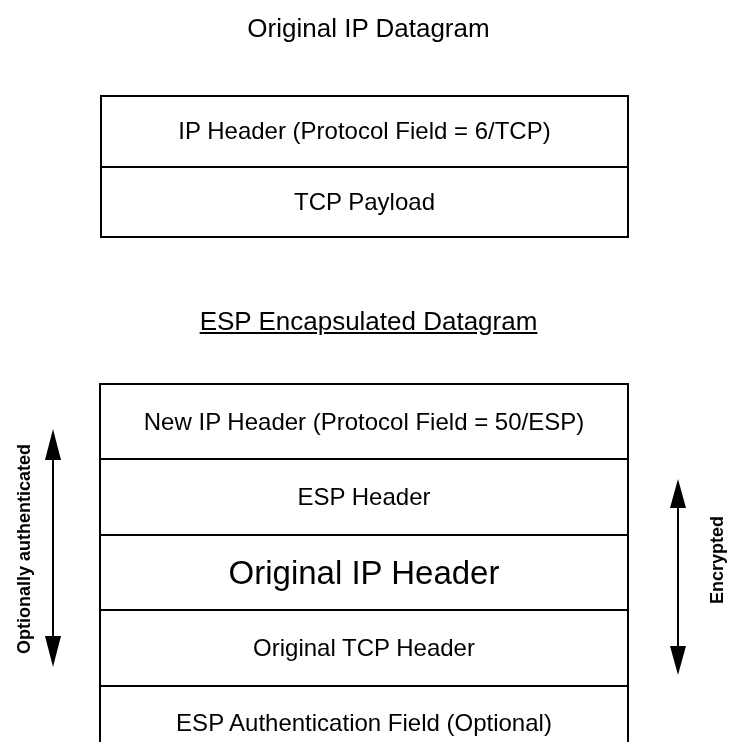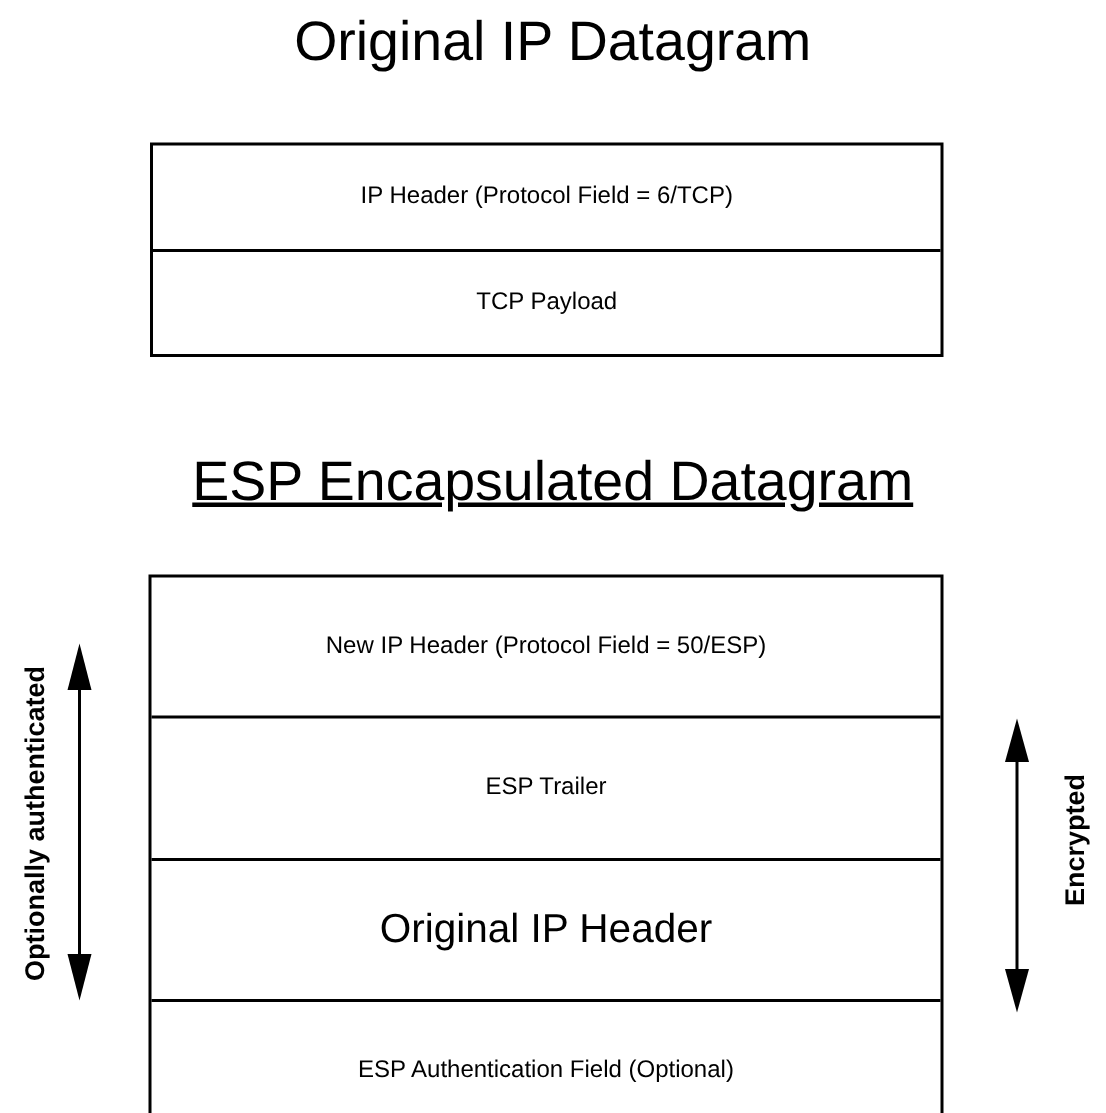--- a/index.html
+++ b/index.html
@@ -10,21 +10,21 @@
     background: #ffffff;
     font-family: "Liberation Sans", sans-serif;
     color: #000000;
     overflow: hidden;
   }
   .title {
     position: absolute;
     left: 0;
     width: 737px;
     text-align: center;
-    font-size: 37px;
+    font-size: 26px;
     line-height: 38px;
     color: #000000;
     white-space: nowrap;
   }
   #title-original { top: 9px; }
   #title-esp { top: 302px; text-decoration: underline; }
 
   .stack {
     position: absolute;
     border: 2px solid #000000;
@@ -35,26 +35,26 @@
   }
   #stack-original { left: 100px; top: 95px;  width: 529px; height: 143px; }
   #stack-esp      { left: 99px;  top: 383px; width: 530px; height: 379px; }
 
   .stack-row {
     flex: 1 1 0;
     display: flex;
     align-items: center;
     justify-content: center;
     border-bottom: 2px solid #000000;
-    font-size: 16px;
+    font-size: 24px;
     white-space: nowrap;
     overflow: hidden;
   }
   .stack-row:last-child { border-bottom: none; }
-  .stack-row.row-large { font-size: 27px; }
+  .stack-row.row-large { font-size: 33px; }
 
   .v-arrow { position: absolute; }
   .v-arrow line    { stroke: #000000; stroke-width: 2; }
   .v-arrow polygon { fill: #000000; }
 
   .v-label {
     position: absolute;
     transform: translate(-50%, -50%) rotate(-90deg);
     font-size: 18px;
     font-weight: bold;
@@ -73,22 +73,23 @@
 
   <div class="stack" id="stack-original">
     <div class="stack-row">IP Header (Protocol Field = 6/TCP)</div>
     <div class="stack-row">TCP Payload</div>
   </div>
 
   <div class="title" id="title-esp">ESP Encapsulated Datagram</div>
 
   <div class="stack" id="stack-esp">
     <div class="stack-row">New IP Header (Protocol Field = 50/ESP)</div>
-    <div class="stack-row">ESP Trailer</div>
+    <div class="stack-row">ESP Header</div>
     <div class="stack-row row-large">Original IP Header</div>
+    <div class="stack-row">Original TCP Header</div>
     <div class="stack-row">ESP Authentication Field (Optional)</div>
   </div>
 
   <svg class="v-arrow" style="left:44px; top:428px;" width="18" height="240" viewBox="0 0 18 240">
     <polygon points="9,1 1,32 17,32"></polygon>
     <line x1="9" y1="28" x2="9" y2="212"></line>
     <polygon points="9,239 1,208 17,208"></polygon>
   </svg>
 
   <div class="v-label" id="label-optionally-authenticated">Optionally authenticated</div>

